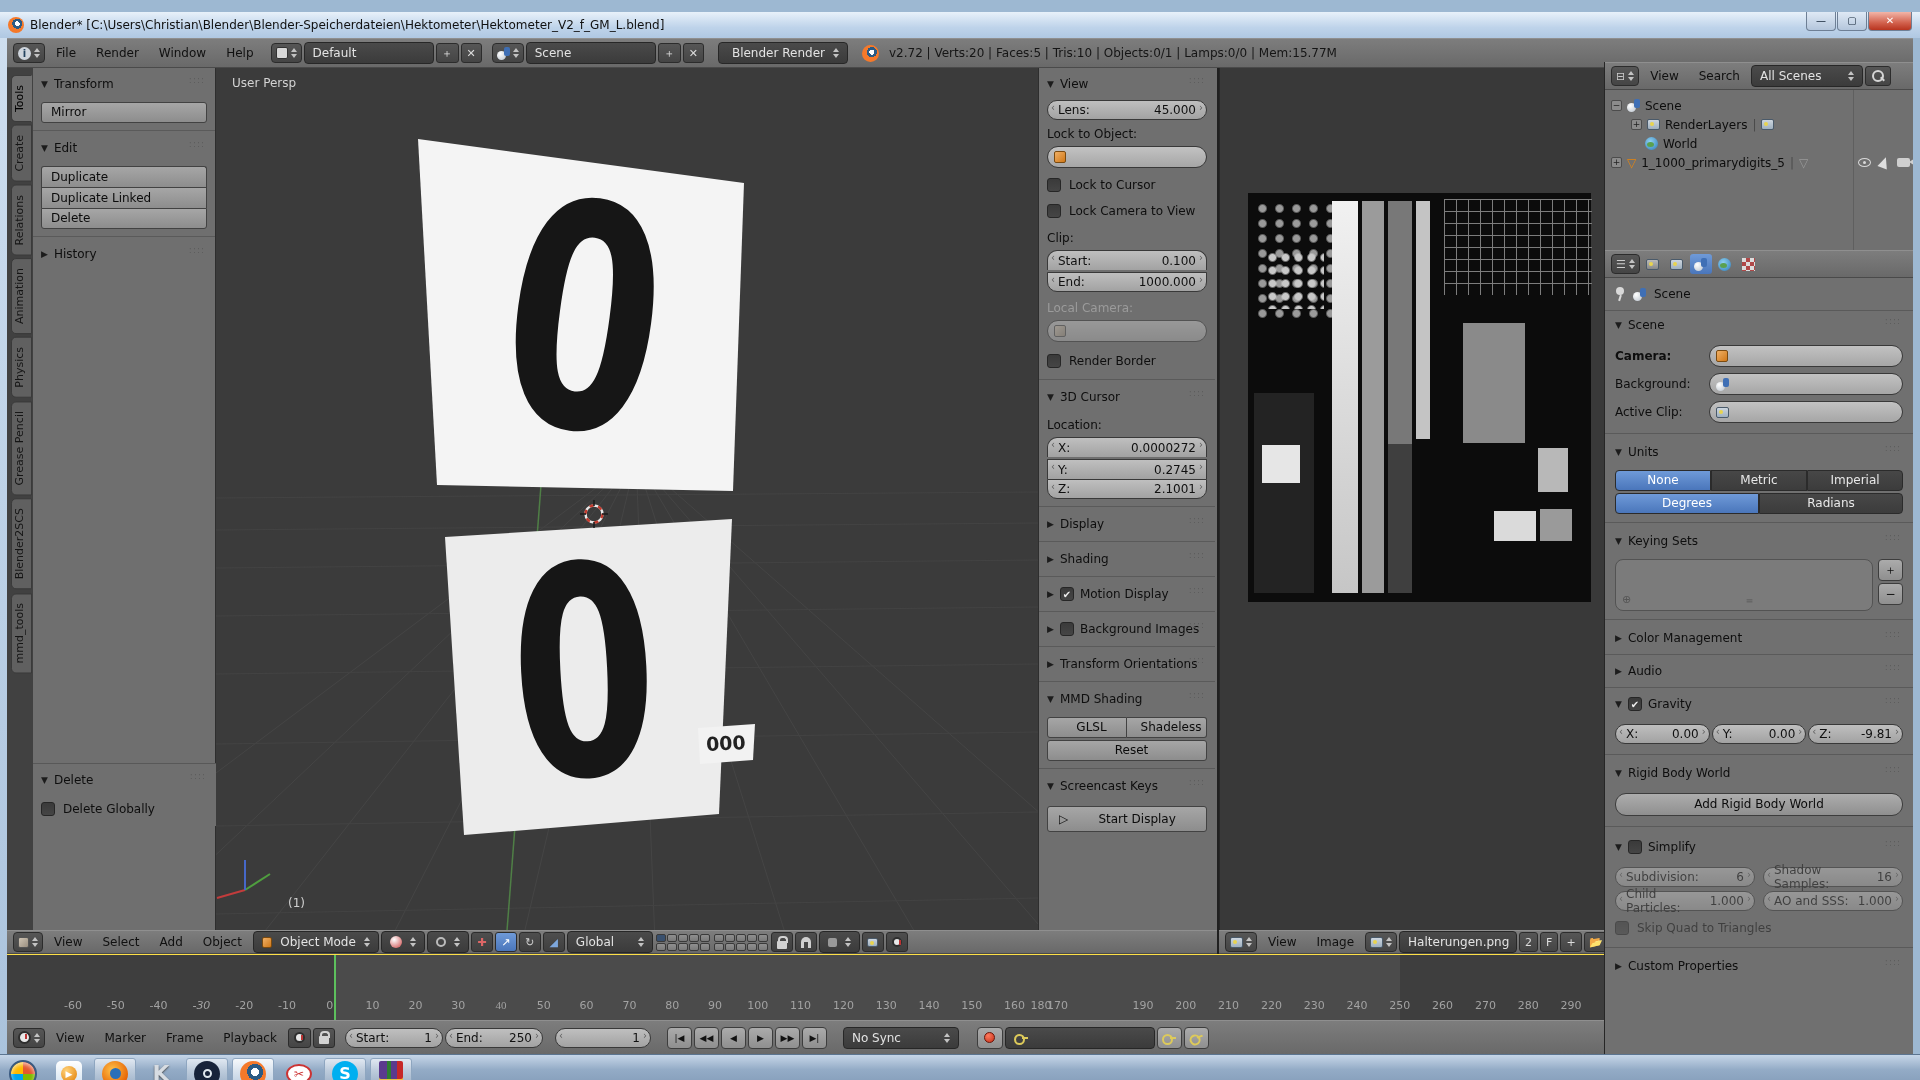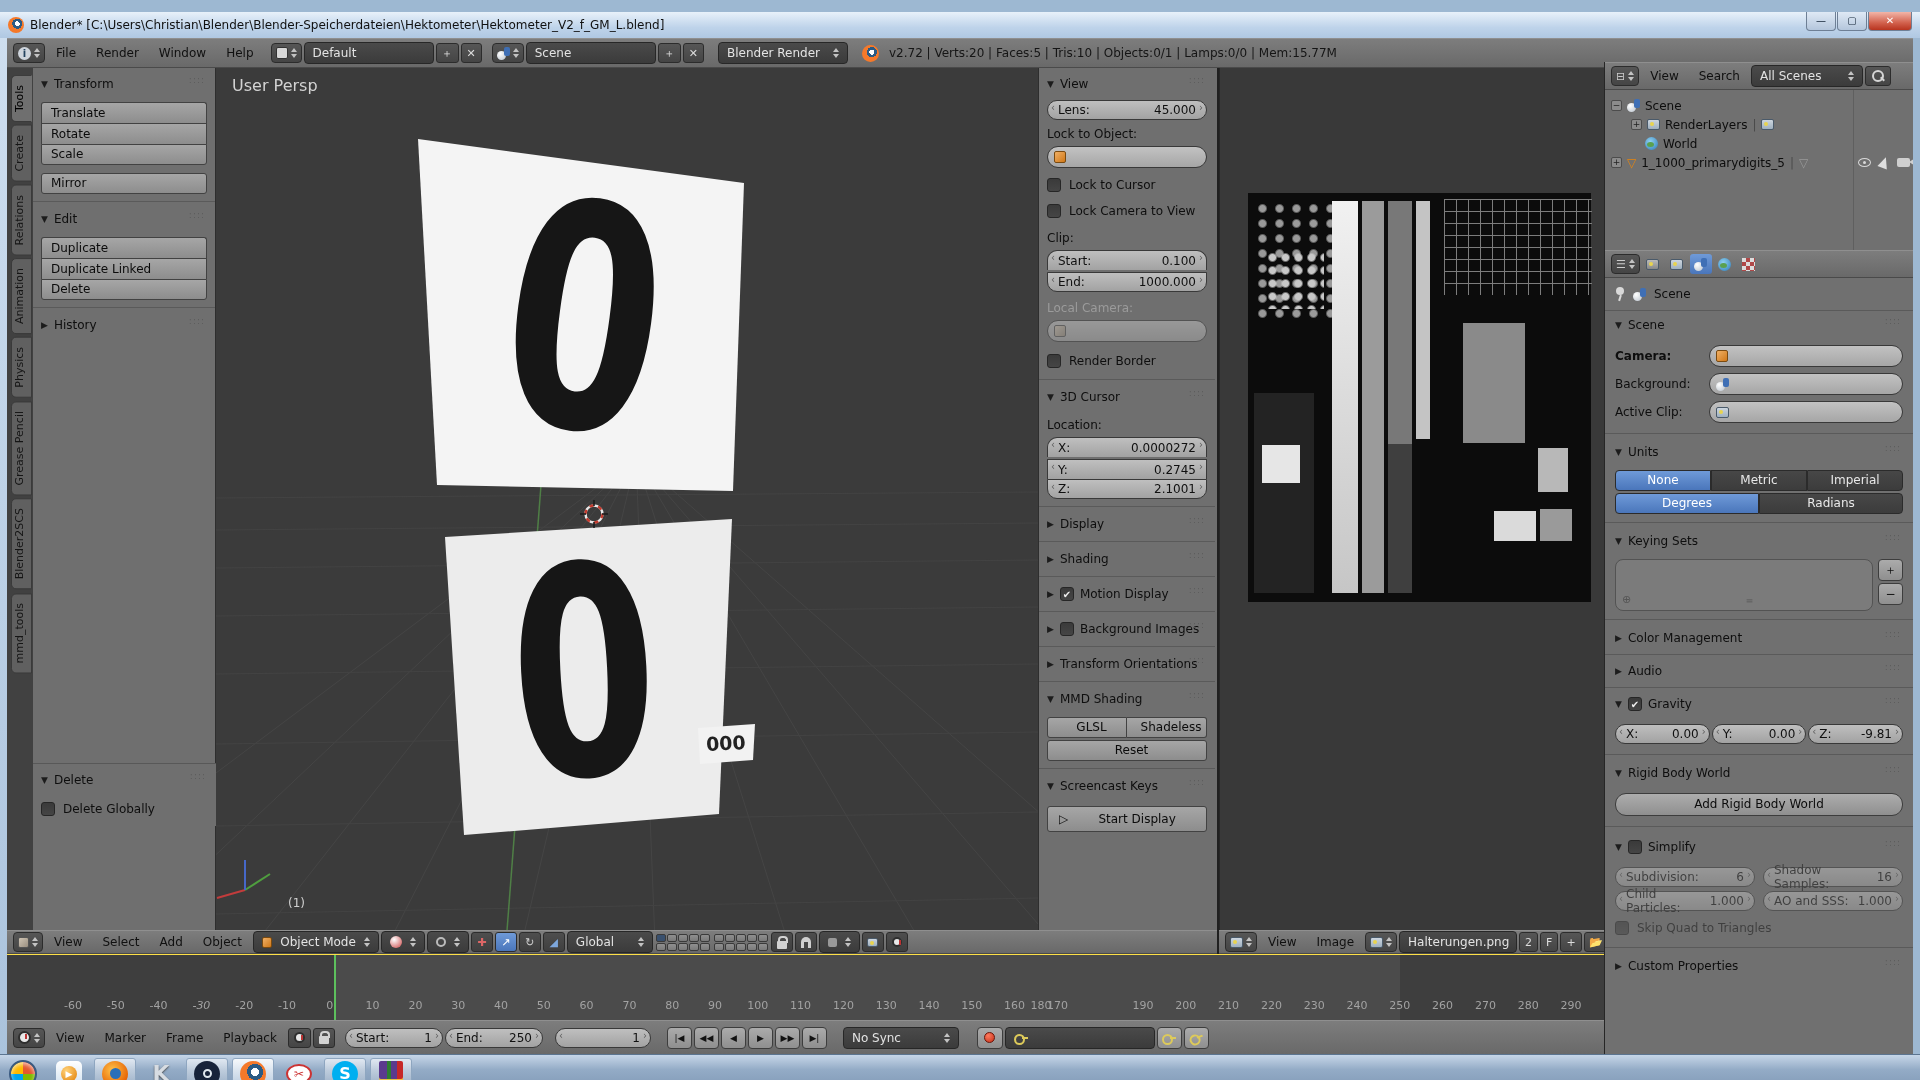--- a/index.html
+++ b/index.html
@@ -48,21 +48,21 @@
   .g-top{border-radius:3px 3px 0 0;border-bottom:none;}
   .g-mid{border-radius:0;border-bottom:none;}
   .g-bot{border-radius:0 0 3px 3px;}
   .sep{border-top:1px solid #5a5a5a;margin:7px -8px 7px -8px;}
   .cb{display:inline-block;width:14px;height:14px;background:linear-gradient(#3a3a3a,#454545);border:1px solid #262626;border-radius:3px;color:#eee;font-size:10px;line-height:13px;text-align:center;vertical-align:-3px;}
   .cbrow{display:flex;align-items:center;gap:8px;height:22px;font-size:12px;color:#0e0e0e;}
   #shelf-op{position:absolute;left:26px;top:725px;width:183px;padding:6px 8px;border-top:1px solid #585858;font-size:12px;color:#0e0e0e;background:#6f6f6f;}
 
   
   #viewport{left:209px;top:30px;width:822px;height:862px;background:#3b3b3b;}
-  #vp-label{position:absolute;left:16px;top:8px;font-size:16px;color:#d3d3d3;}
+  #vp-label{position:absolute;left:16px;top:8px;font-size:12px;color:#d3d3d3;}
   #vp-frame{position:absolute;left:72px;top:828px;font-size:12px;color:#cfcfcf;}
 
   
   #npanel{left:1031px;top:30px;width:179px;height:862px;background:#6f6f6f;border-left:1px solid #2e2e2e;padding:6px 10px 6px 8px;font-size:12px;color:#0e0e0e;}
   .pill{display:flex;align-items:center;background:linear-gradient(#bfbfbf,#a2a2a2);border:1px solid #393939;border-radius:10px;height:20px;padding:0 10px;font-size:12px;color:#101010;position:relative;margin:2px 0;}
   .pill .pl{flex:1;text-align:left;}
   .pill .pv{text-align:right;}
   .pill::before{content:"‹";position:absolute;left:3px;top:1px;color:#5e5e5e;font-size:10px;}
   .pill::after{content:"›";position:absolute;right:3px;top:1px;color:#5e5e5e;font-size:10px;}
   .pill.sq-top{border-radius:10px 10px 0 0;border-bottom:none;}
@@ -208,21 +208,21 @@
         <span class="updn">
             <i class="u"></i>
             <i class="d"></i>
           </span>
       </span>
       <span class="dd" style="width:130px;">
           <span class="lbl">Scene</span>
         </span>
       <span class="mini">＋</span>
       <span class="mini">✕</span>
-      <span class="dd" style="width:130px;margin-left:12px;">
+      <span class="dd" style="width:130px;margin-left:12px;text-align:right;">
         <span class="lbl">Blender Render</span>
         <span class="updn">
             <i class="u"></i>
             <i class="d"></i>
           </span>
       </span>
       <span class="blogo" style="width:17px;height:17px;margin-left:12px;"></span>
       <span class="stats" style="margin-left:8px;">v2.72 | Verts:20 | Faces:5 | Tris:10 | Objects:0/1 | Lamps:0/0 | Mem:15.77M</span>
     </div>
 
@@ -234,25 +234,20 @@
         <div class="vtab">Physics</div>
         <div class="vtab">Grease Pencil</div>
         <div class="vtab">Blender2SCS</div>
         <div class="vtab">mmd_tools</div>
       </div>
 
     <div id="toolshelf" class="region">
       <div class="phead">
         <span class="tri">▼</span>
         <span>Transform</span>
-      </div>
-      <div style="margin-top:8px;">
-        <button class="tbtn g-top">Translate</button>
-        <button class="tbtn g-mid">Rotate</button>
-        <button class="tbtn g-bot">Scale</button>
       </div>
       <div style="margin-top:8px;">
         <button class="tbtn">Mirror</button>
       </div>
       <div class="sep"></div>
       <div class="phead">
         <span class="tri">▼</span>
         <span>Edit</span>
       </div>
       <div style="margin-top:8px;">
@@ -585,21 +580,21 @@
           <span class="tick" style="left: 66px;">-60</span>
           <span class="tick" style="left: 108.8px;">-50</span>
           <span class="tick" style="left: 151.6px;">-40</span>
           <span class="tick" style="left: 194.4px; font-style: italic;">-30</span>
           <span class="tick" style="left: 237.2px;">-20</span>
           <span class="tick" style="left: 280px;">-10</span>
           <span class="tick" style="left: 322.8px;">0</span>
           <span class="tick" style="left: 365.6px;">10</span>
           <span class="tick" style="left: 408.4px;">20</span>
           <span class="tick" style="left: 451.2px;">30</span>
-          <span class="tick" style="left: 494px;">40</span>
+          <span class="tick" style="left: 494px; font-family: Liberation Serif, serif;">40</span>
           <span class="tick" style="left: 536.8px;">50</span>
           <span class="tick" style="left: 579.6px;">60</span>
           <span class="tick" style="left: 622.4px;">70</span>
           <span class="tick" style="left: 665.2px;">80</span>
           <span class="tick" style="left: 708px;">90</span>
           <span class="tick" style="left: 750.8px;">100</span>
           <span class="tick" style="left: 793.6px;">110</span>
           <span class="tick" style="left: 836.4px;">120</span>
           <span class="tick" style="left: 879.2px;">130</span>
           <span class="tick" style="left: 922px;">140</span>

